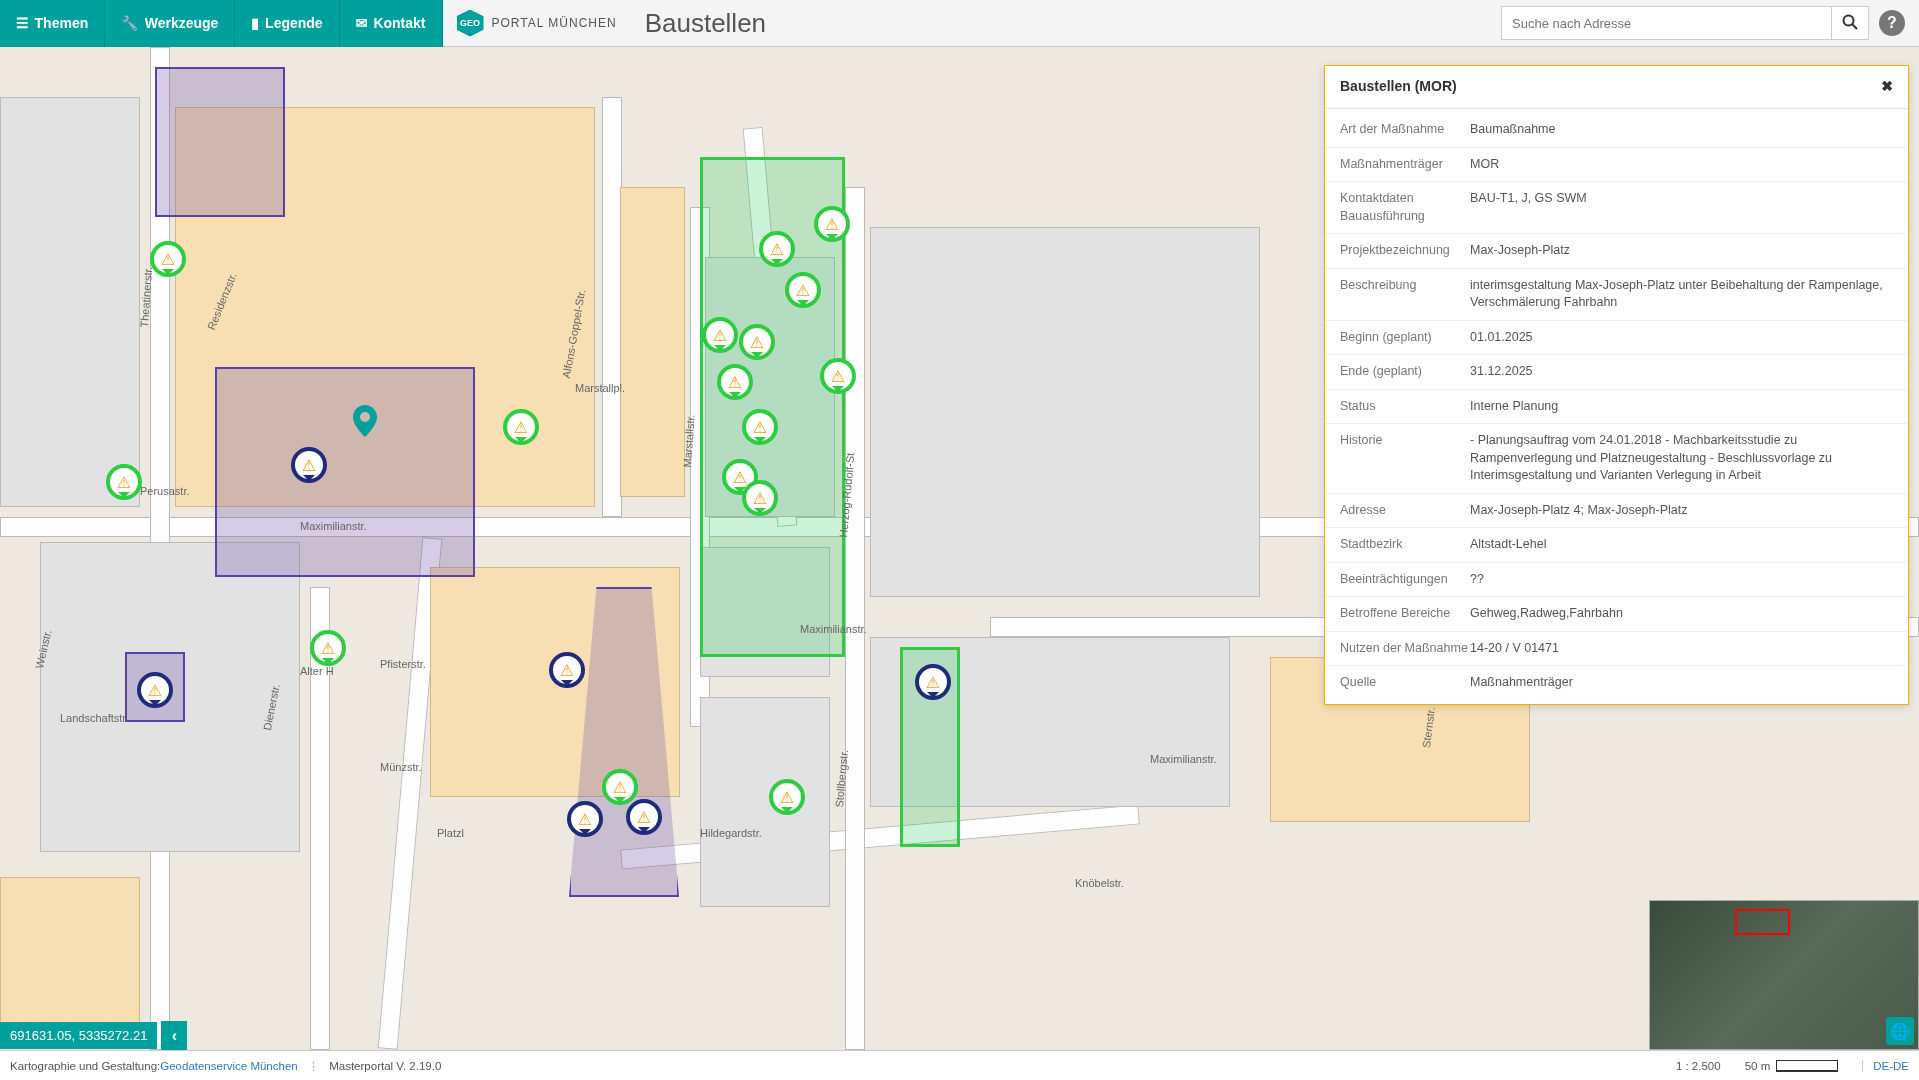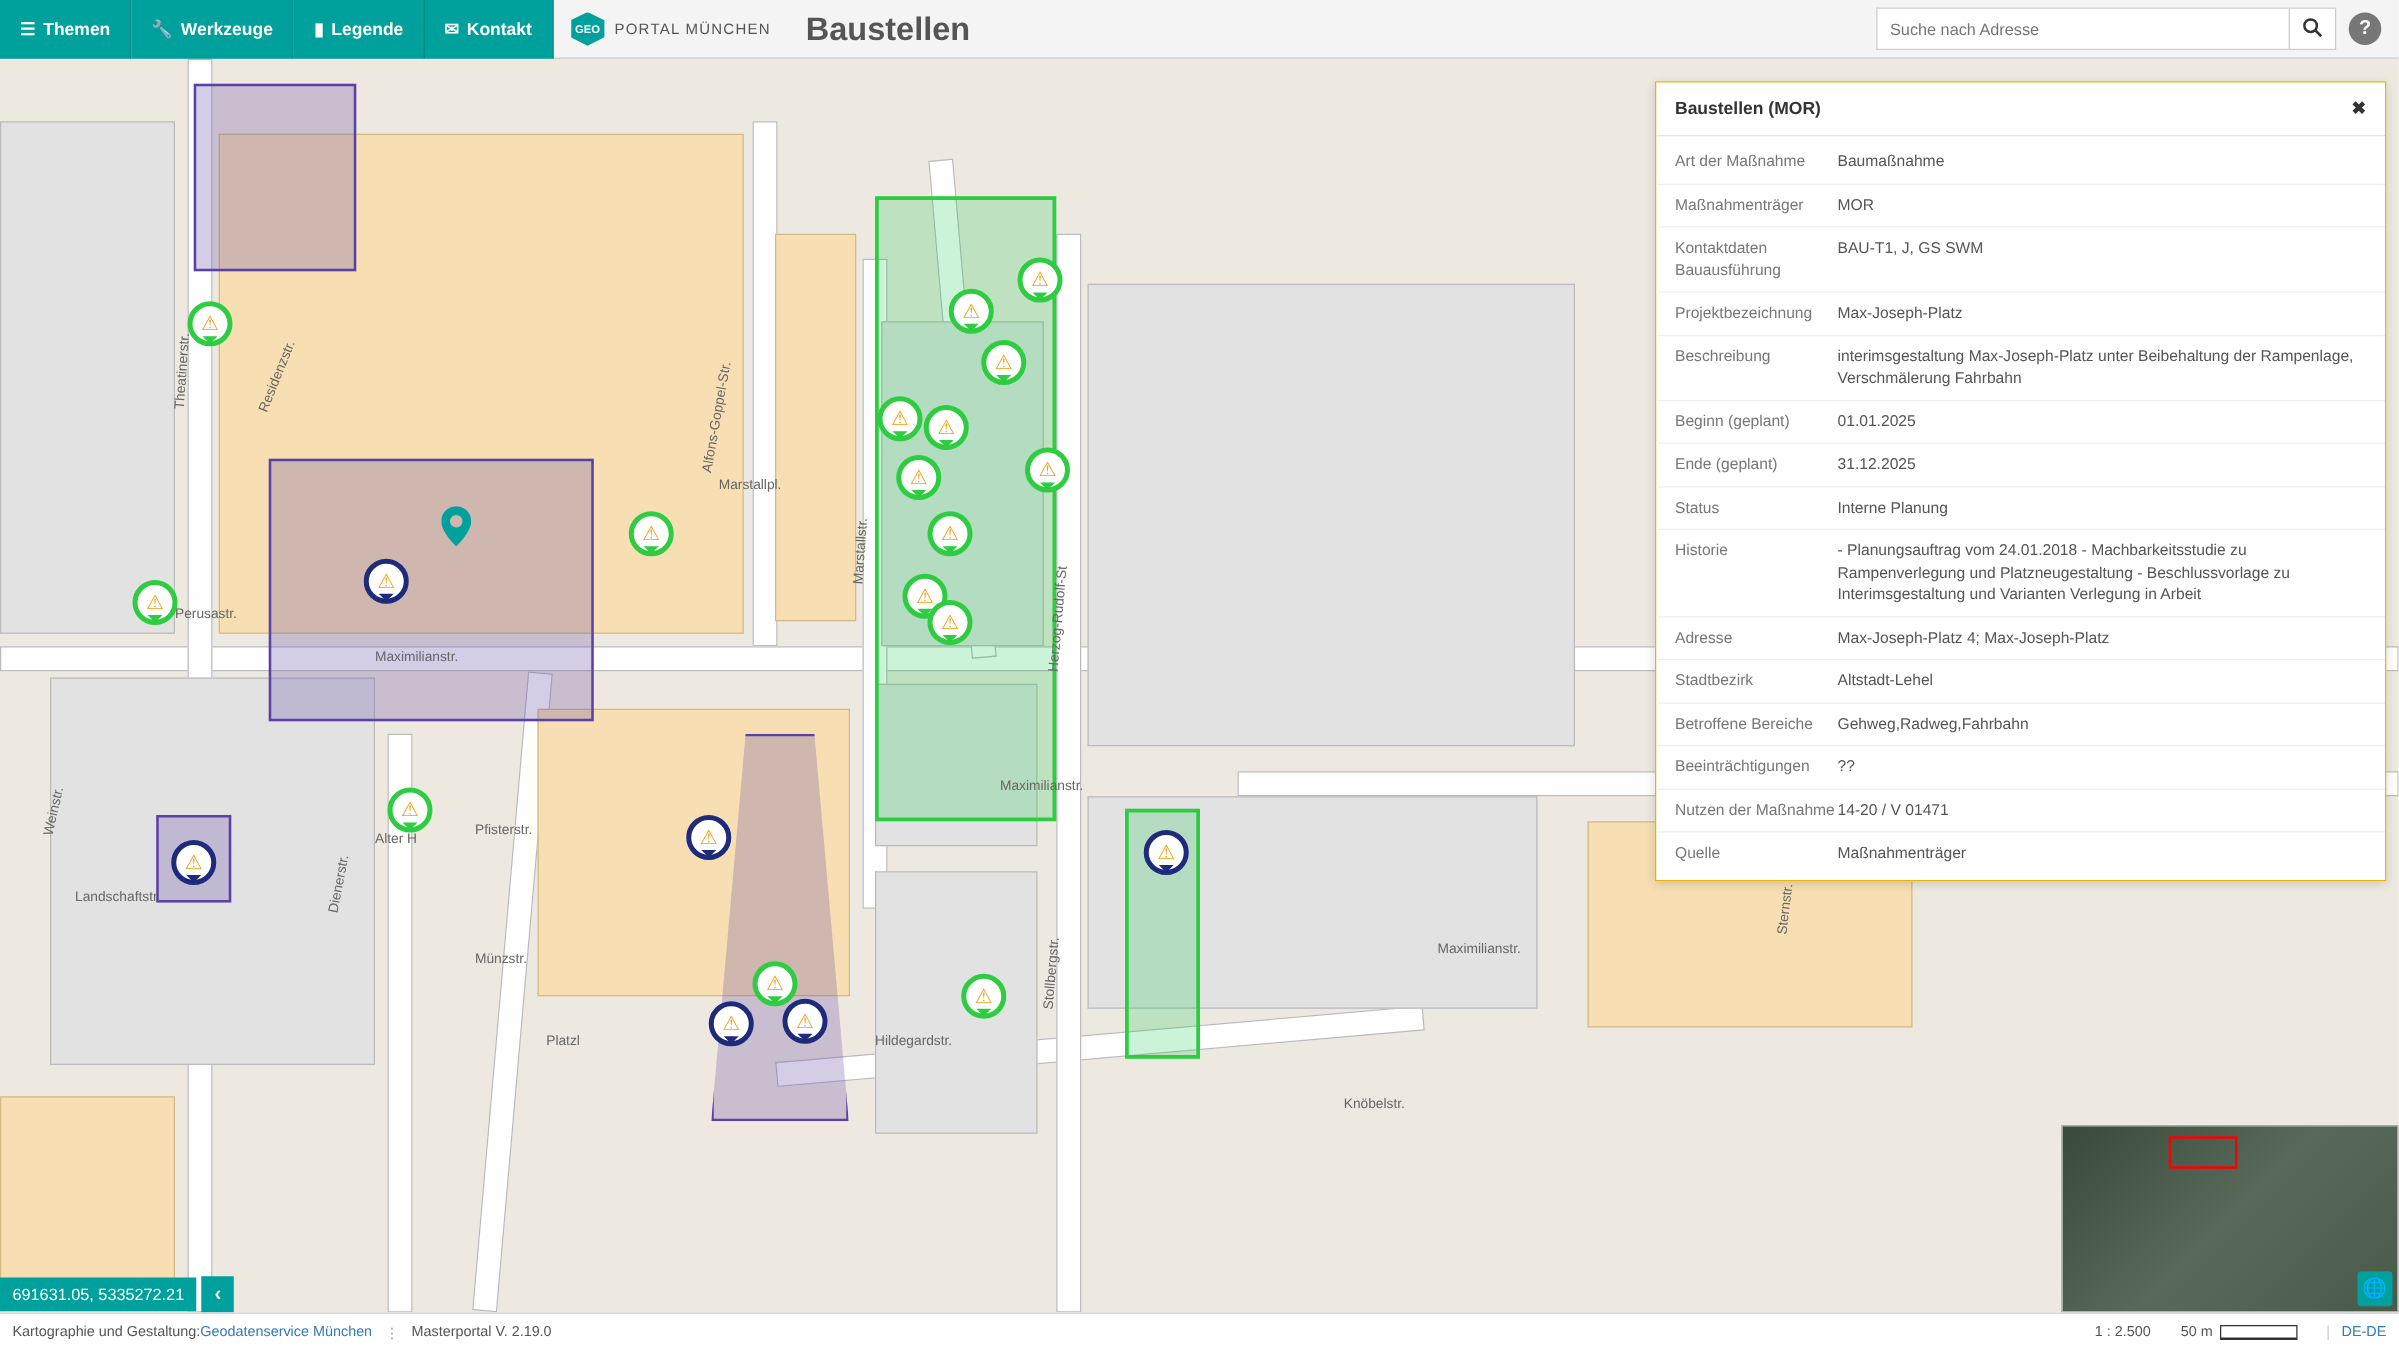--- a/index.html
+++ b/index.html
@@ -4,21 +4,21 @@
 <style>
 * { margin: 0; padding: 0; box-sizing: border-box; }
 body { font-family: Arial, sans-serif; width: 1919px; height: 1080px; overflow: hidden; position: relative; }
 
 .topbar { display: flex; align-items: center; height: 47px; background: #f4f4f4; border-bottom: 1px solid #ccc; position: relative; z-index: 100; }
 .menu { display: flex; }
 .menu-item { display: flex; align-items: center; gap: 6px; padding: 0 16px; height: 47px; background: #00a09c; color: #fff; font-weight: bold; font-size: 14px; border-right: 1px solid rgba(0,0,0,0.15); cursor: pointer; }
 .brand { display: flex; align-items: center; gap: 8px; padding: 0 14px; }
 .geo-badge { width: 27px; height: 27px; background: #00a09c; clip-path: polygon(50% 0,100% 25%,100% 75%,50% 100%,0 75%,0 25%); display: flex; align-items: center; justify-content: center; color: #fff; font-size: 9px; font-weight: bold; }
 .brand-text { font-size: 12px; letter-spacing: 1px; color: #555; }
-.page-title { font-size: 26px; color: #555; margin-left: 14px; font-weight: bold; }
+.page-title { font-size: 26px; color: #555; margin-left: 14px; }
 .search-wrap { margin-left: auto; display: flex; align-items: center; gap: 10px; padding-right: 14px; }
 .search-box { display: flex; padding-left: 40px; }
 .search-input { width: 330px; height: 34px; border: 1px solid #ccc; border-right: 0; padding: 0 10px; font-size: 13px; }
 .search-btn { width: 38px; height: 34px; border: 1px solid #ccc; background: #fff; display: flex; align-items: center; justify-content: center; cursor: pointer; }
 .help-btn { width: 26px; height: 26px; border-radius: 50%; background: #777; color: #fff; display: flex; align-items: center; justify-content: center; font-weight: bold; cursor: pointer; }
 
 .map { position: absolute; top: 47px; left: 0; right: 0; bottom: 30px; background: #eee9e0; overflow: hidden; }
 .street-v { position: absolute; background: #fefefe; border: 1px solid #bbb; width: 20px; }
 .street-h { position: absolute; background: #fefefe; border: 1px solid #bbb; height: 20px; }
 .block { position: absolute; background: #f7dfb3; border: 1px solid #d4b886; }
@@ -283,26 +283,26 @@
       </div>
       <div class="info-row">
         <div class="info-label">Adresse</div>
         <div class="info-value">Max-Joseph-Platz 4; Max-Joseph-Platz</div>
       </div>
       <div class="info-row">
         <div class="info-label">Stadtbezirk</div>
         <div class="info-value">Altstadt-Lehel</div>
       </div>
       <div class="info-row">
+        <div class="info-label">Beeinträchtigungen</div>
+        <div class="info-value">??</div>
+      </div>
+      <div class="info-row">
         <div class="info-label">Betroffene Bereiche</div>
         <div class="info-value">Gehweg,Radweg,Fahrbahn</div>
-      </div>
-      <div class="info-row">
-        <div class="info-label">Beeinträchtigungen</div>
-        <div class="info-value">??</div>
       </div>
       <div class="info-row">
         <div class="info-label">Nutzen der Maßnahme</div>
         <div class="info-value">14-20 / V 01471</div>
       </div>
       <div class="info-row">
         <div class="info-label">Quelle</div>
         <div class="info-value">Maßnahmenträger</div>
       </div>
     </div>

